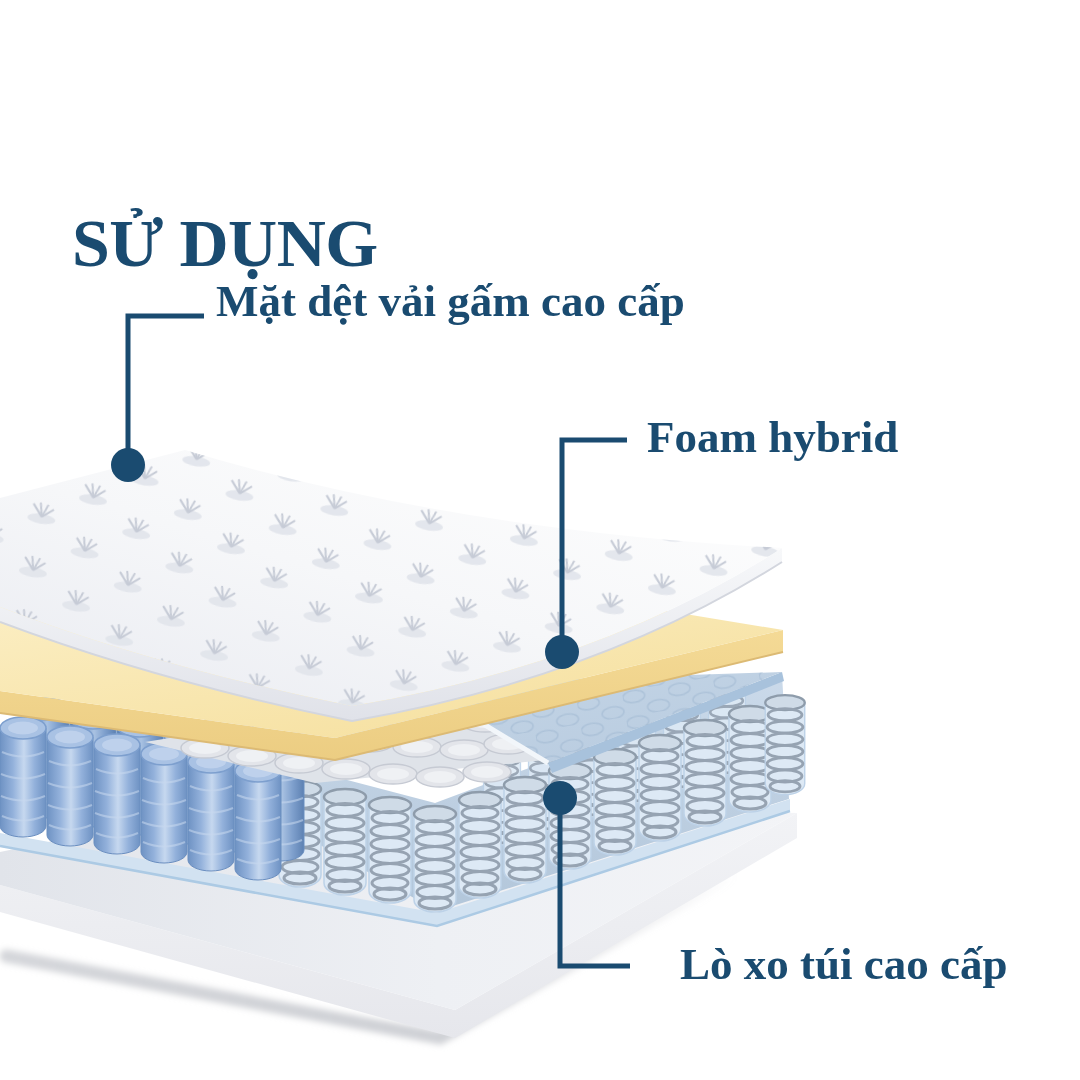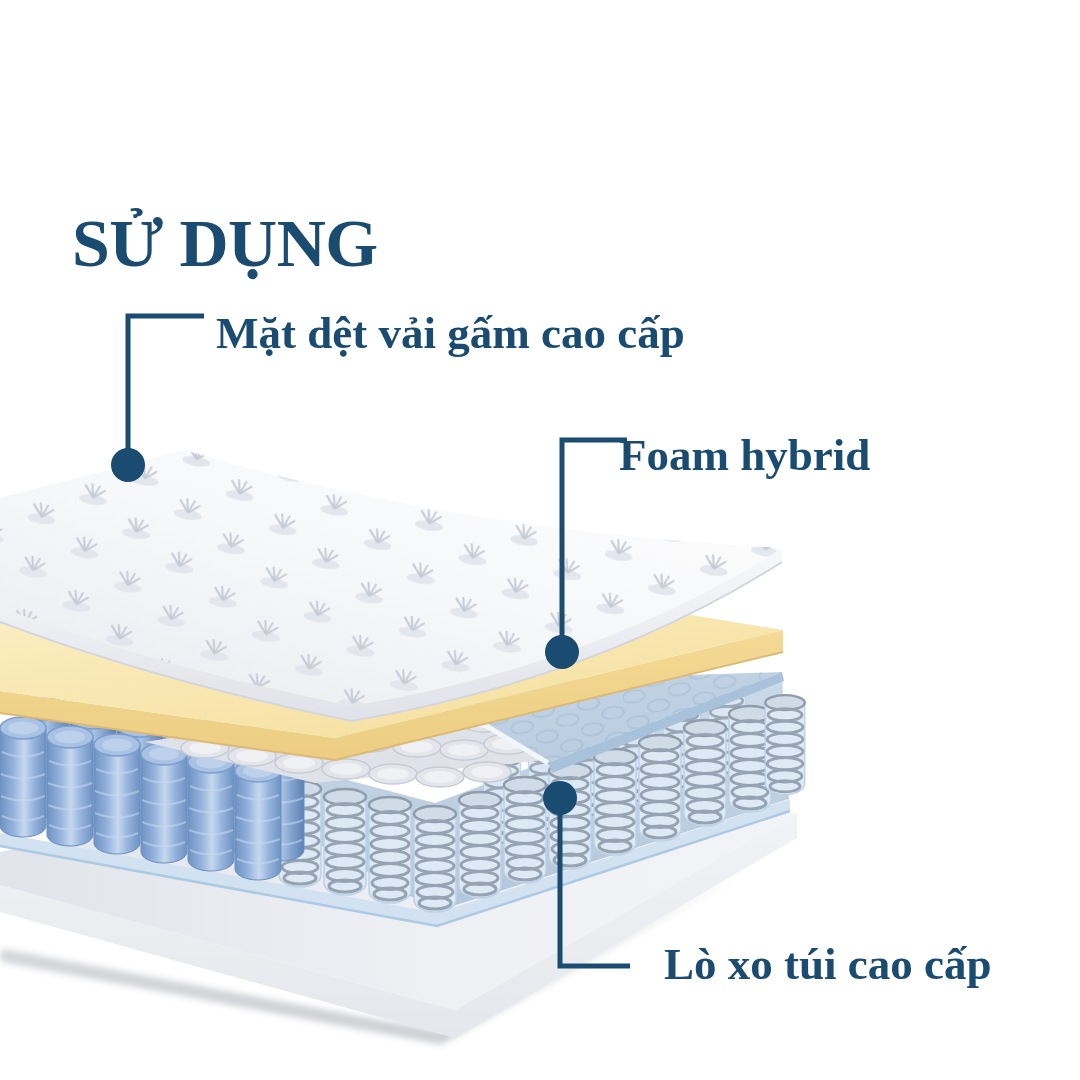--- a/index.html
+++ b/index.html
@@ -4,23 +4,23 @@
 <style>
   html,body{margin:0;padding:0;}
   .canvas{position:relative;width:1080px;height:1080px;background:var(--background,#fff);
           overflow:hidden;font-family:Liberation Serif, serif;}
   .art{position:absolute;left:0;top:0;width:1080px;height:1080px;}
   .title{position:absolute;left:72px;top:78px;font-size:68px;line-height:66px;
          font-weight:700;letter-spacing:-0.5px;color:var(--accent-navy,#1a4b70);white-space:pre;}
   .title span{display:block;}
   .label{position:absolute;font-size:45px;line-height:50px;font-weight:700;
          color:var(--accent-navy,#1a4b70);white-space:nowrap;}
-  .label-fabric{left:216px;top:308px;}
-  .label-foam{left:619px;top:412px;margin-top:18px;}
-  .label-springs{left:664px;top:939px;}
+  .label-fabric{left:216px;top:276px;}
+  .label-foam{left:647px;top:412px;}
+  .label-springs{left:680px;top:939px;}
 </style>
 </head>
 <body>
 
 <div class="canvas">
 
   <svg class="art" viewBox="0 0 1080 1080">
     <defs>
       <linearGradient id="quiltTop" x1="0" y1="1" x2="0.9" y2="0">
         <stop offset="0" stop-color="#e9ebf1"></stop>

